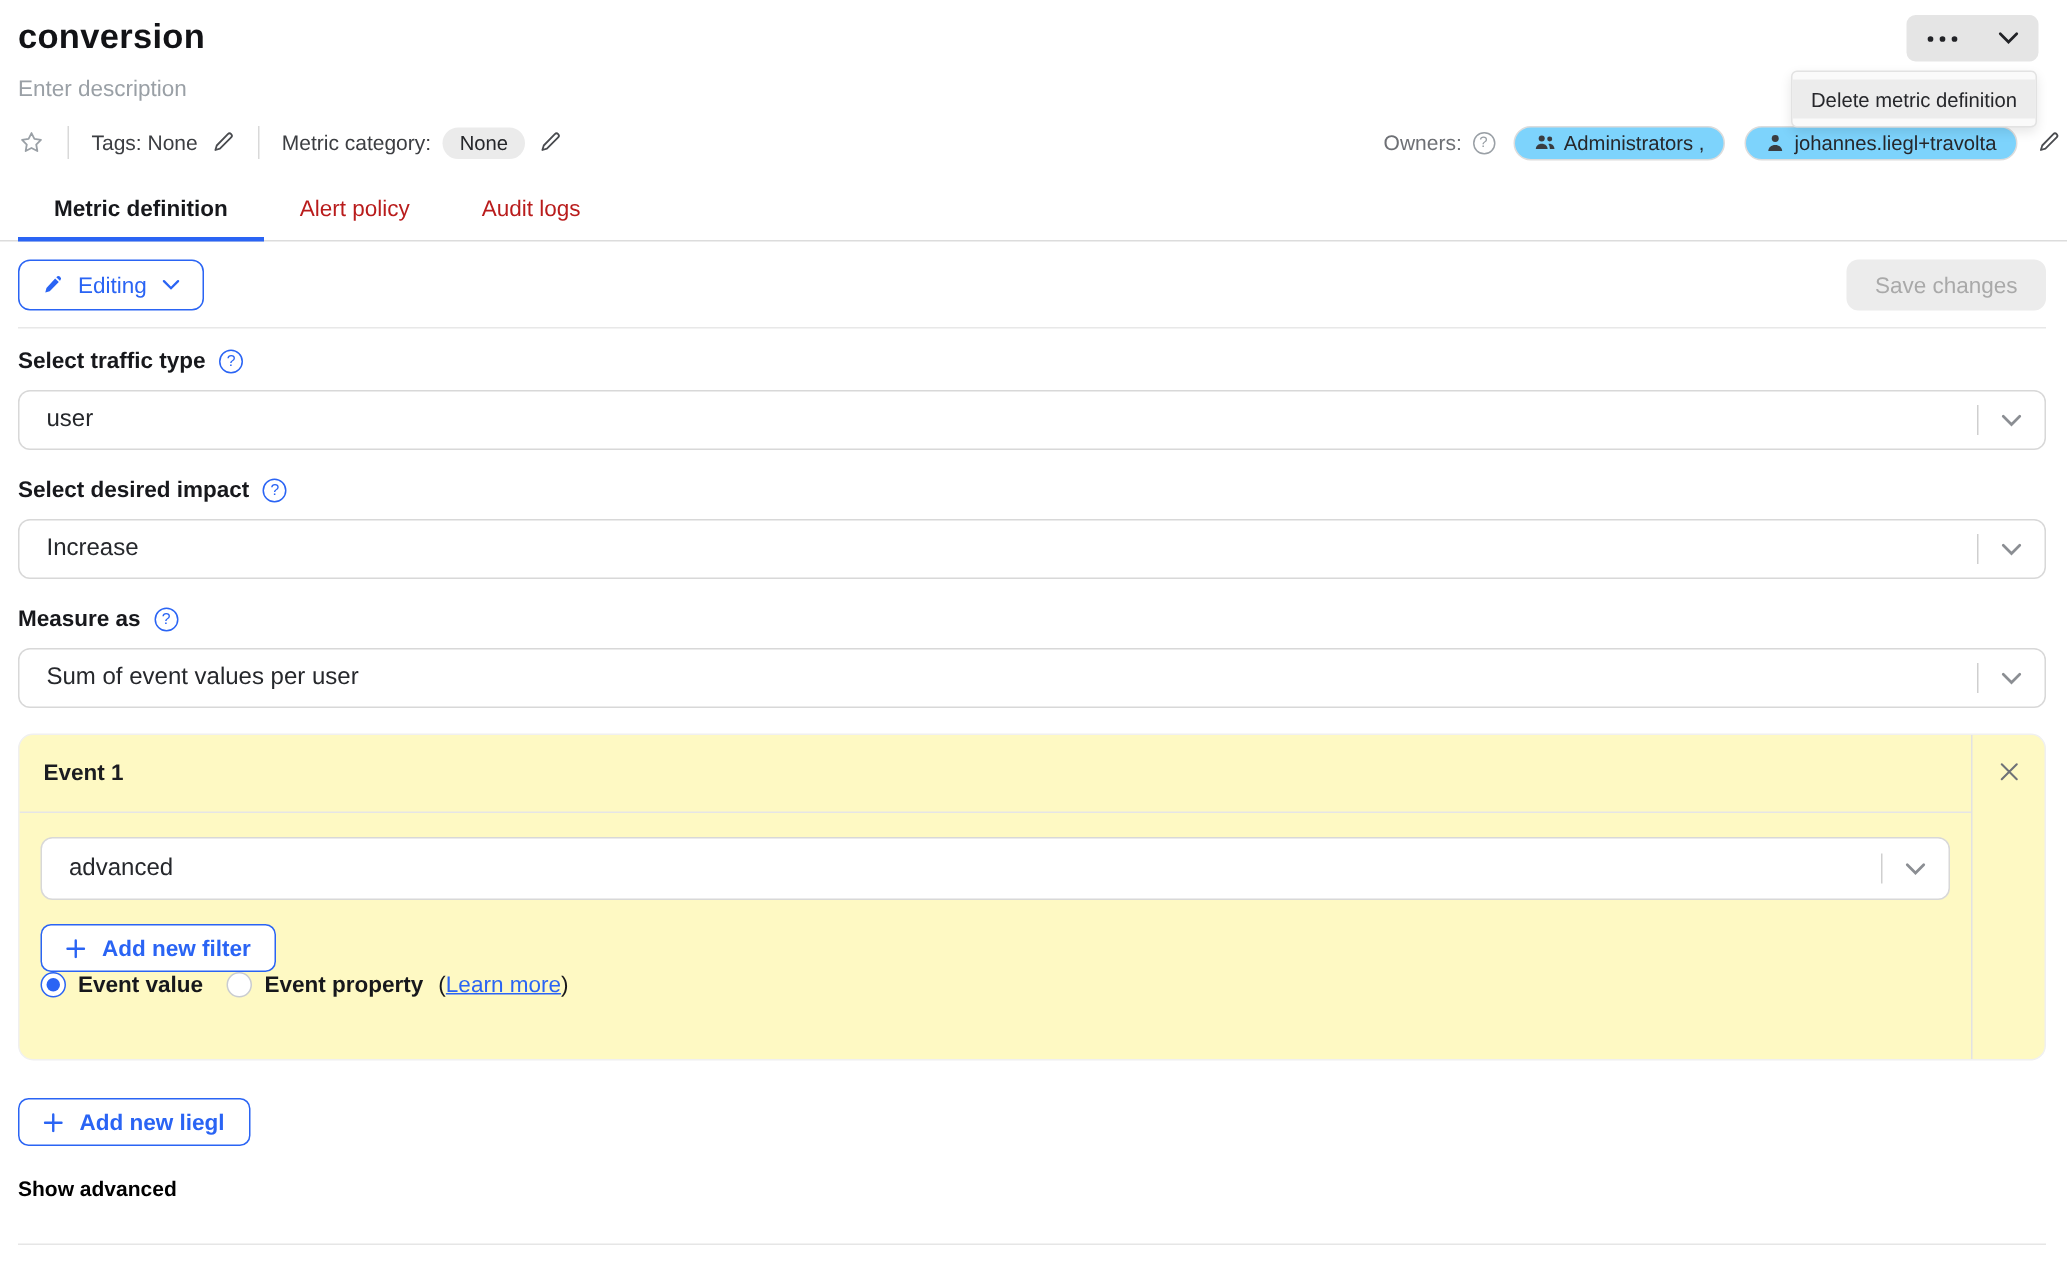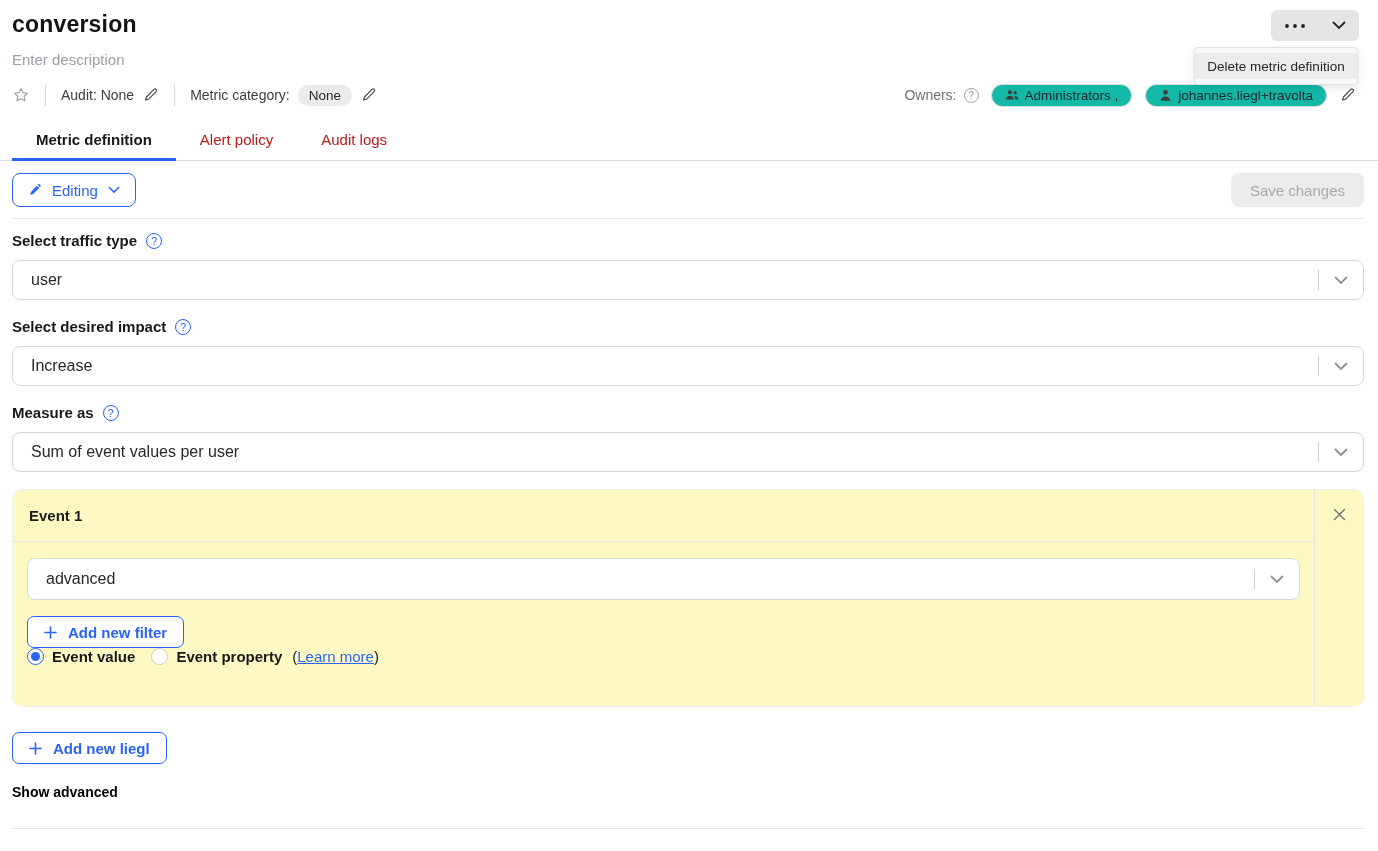--- a/index.html
+++ b/index.html
@@ -6,21 +6,21 @@
   html,body { background:#fff; }
   .page {
     position:relative;
     width:1378px; height:851px;
     background:#ffffff;
     font-family:"Liberation Sans", sans-serif;
     color:#17181c;
     overflow:hidden;
   }
   
-  .header { padding:0 22px 0 12px; position:relative; }
+  .header { padding:0 4px 0 12px; position:relative; }
   .title { font-size:23px; font-weight:700; color:#121316; padding-top:11px; letter-spacing:.2px; }
   .desc { margin-top:13px; font-size:15px; color:#9aa0a6; }
   .meta-row { margin-top:15px; display:flex; align-items:center; justify-content:space-between; height:24px; }
   .meta-left, .meta-right { display:flex; align-items:center; }
   .vdiv { width:1px; height:22px; background:#d9d9d9; margin:0 15px; }
   .meta-text { font-size:14px; color:#3c3e42; }
   .icon-btn { background:none; border:none; cursor:pointer; display:flex; align-items:center; padding:0; }
   .pencil { margin-left:9px; }
   .pill-none {
     background:#ebebeb; border-radius:12px; padding:3px 11px;
@@ -28,21 +28,21 @@
   }
   .owners-label { font-size:14px; color:#6e7075; margin-right:7px; }
   .help-gray {
     width:15px; height:15px; border:1.2px solid #9aa0a6; border-radius:50%;
     color:#9aa0a6; font-size:10px; display:inline-flex; align-items:center; justify-content:center;
     margin-right:12px;
   }
   .help-gray::after { content:"?"; }
   .owner-pill {
     display:flex; align-items:center; gap:6px;
-    border:1px solid #dcdcdc; border-radius:12px; background:#14b8a6;
+    border:1px solid #dcdcdc; border-radius:12px; background:#7dd3fc;
     padding:2px 13px; height:23px; font-size:13.5px; color:#26272b; margin-right:13px;
     white-space:nowrap;
   }
   
   .actions-group {
     position:absolute; top:10px; right:19px; height:31px;
     background:#e5e5e5; border-radius:6px; display:flex; align-items:stretch; overflow:hidden;
   }
   .actions-seg { border:none; background:transparent; cursor:pointer; display:flex; align-items:center; padding:0 13px; }
   .dropdown-menu {
@@ -144,21 +144,21 @@
     <div class="meta-row">
       <div class="meta-left">
         <button class="icon-btn">
           <span>
             <svg width="18" height="18" viewBox="0 0 24 24" fill="none" stroke="#9aa0a6" stroke-width="1.6" stroke-linejoin="round">
                 <path d="M12 3.6l2.6 5.2 5.8.9-4.2 4.1 1 5.8L12 16.9l-5.2 2.7 1-5.8-4.2-4.1 5.8-.9z"></path>
               </svg>
           </span>
         </button>
         <span class="vdiv"></span>
-        <span class="meta-text">Audit: None</span>
+        <span class="meta-text">Tags: None</span>
         <button class="icon-btn pencil">
           <span>
             <svg width="16" height="16" viewBox="0 0 16 16" fill="none" stroke="#4a4c50" stroke-width="1.2" stroke-linejoin="round">
                 <path d="M10.9 2.4a1.55 1.55 0 0 1 2.2 2.2L5.6 12.1l-3 .9.9-3z"></path>
               </svg>
           </span>
         </button>
         <span class="vdiv"></span>
         <span class="meta-text">Metric category:</span>
         <span class="pill-none">None</span>

